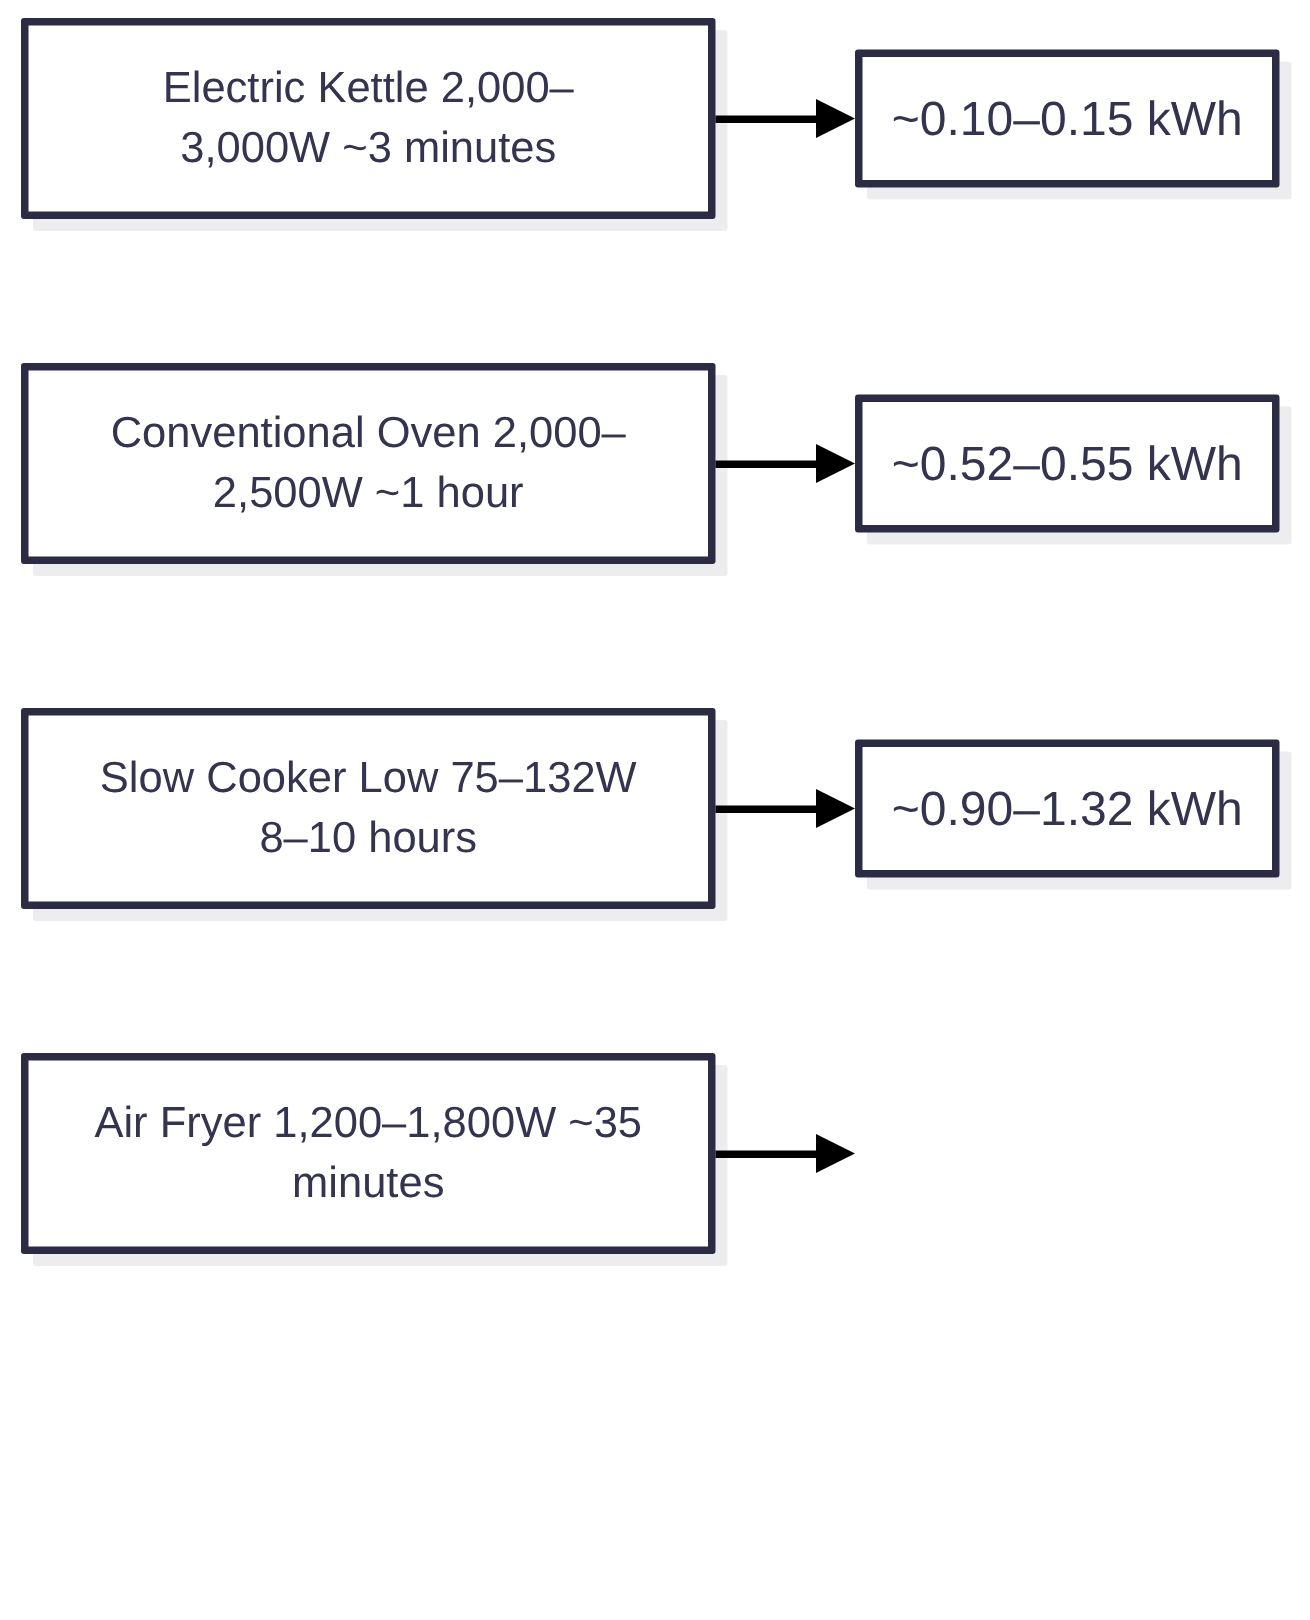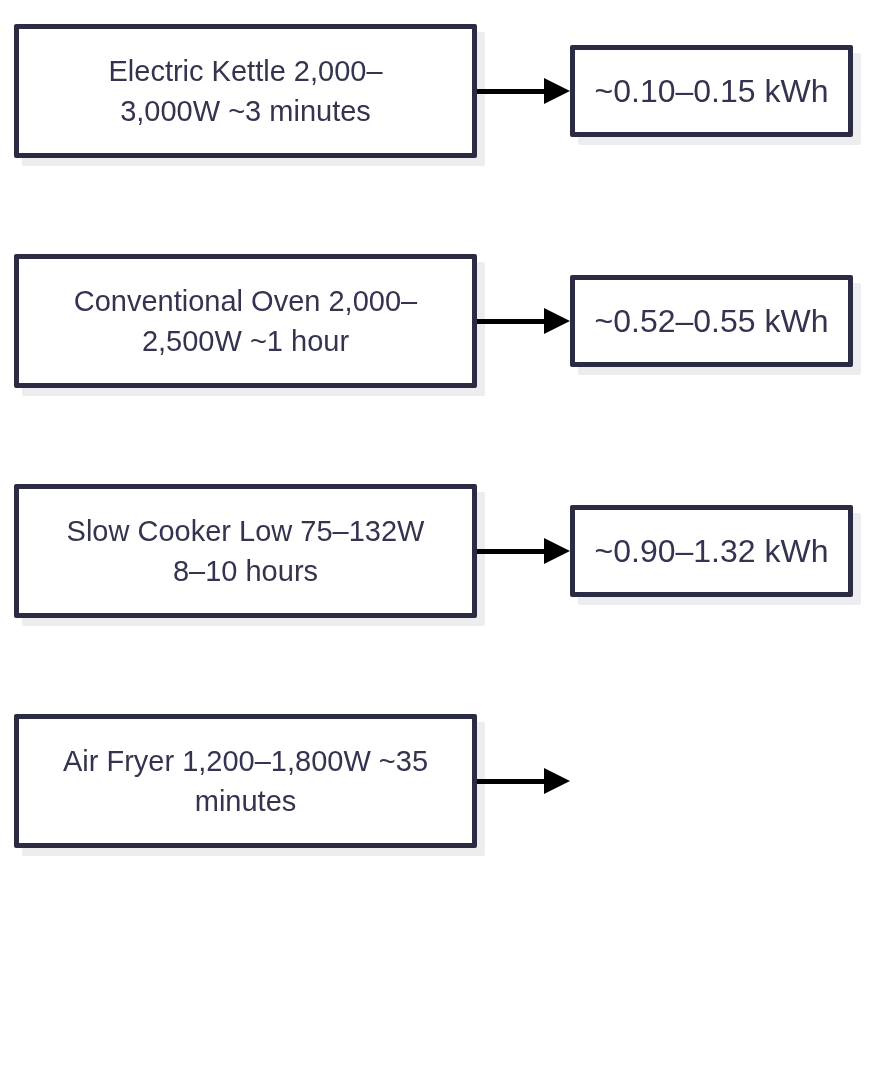--- a/index.html
+++ b/index.html
@@ -5,21 +5,21 @@
   html, body {
     margin: 0;
     padding: 0;
     background: #ffffff;
   }
   .canvas {
     position: relative;
     width: 873px;
     height: 1080px;
     box-sizing: border-box;
-    padding-top: 24px;
+    padding-top: 12px;
     display: flex;
     flex-direction: column;
     gap: 96px;
     background: var(--background, #ffffff);
     font-family: "Liberation Sans", "DejaVu Sans", sans-serif;
     overflow: hidden;
   }
   .row {
     display: flex;
     align-items: center;

